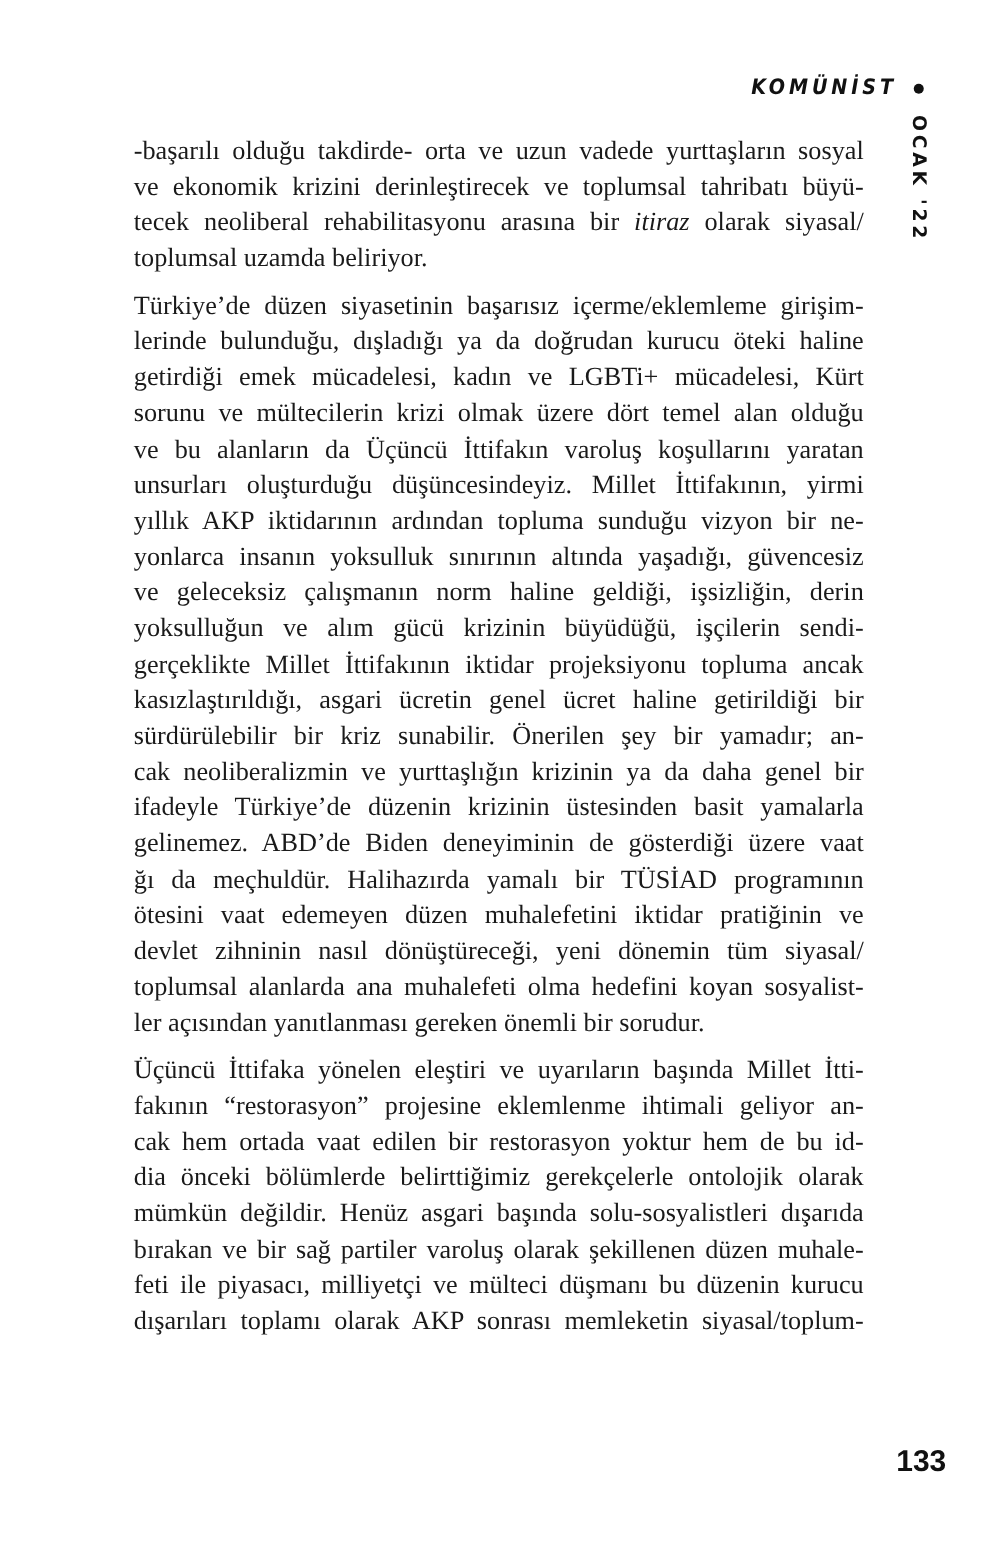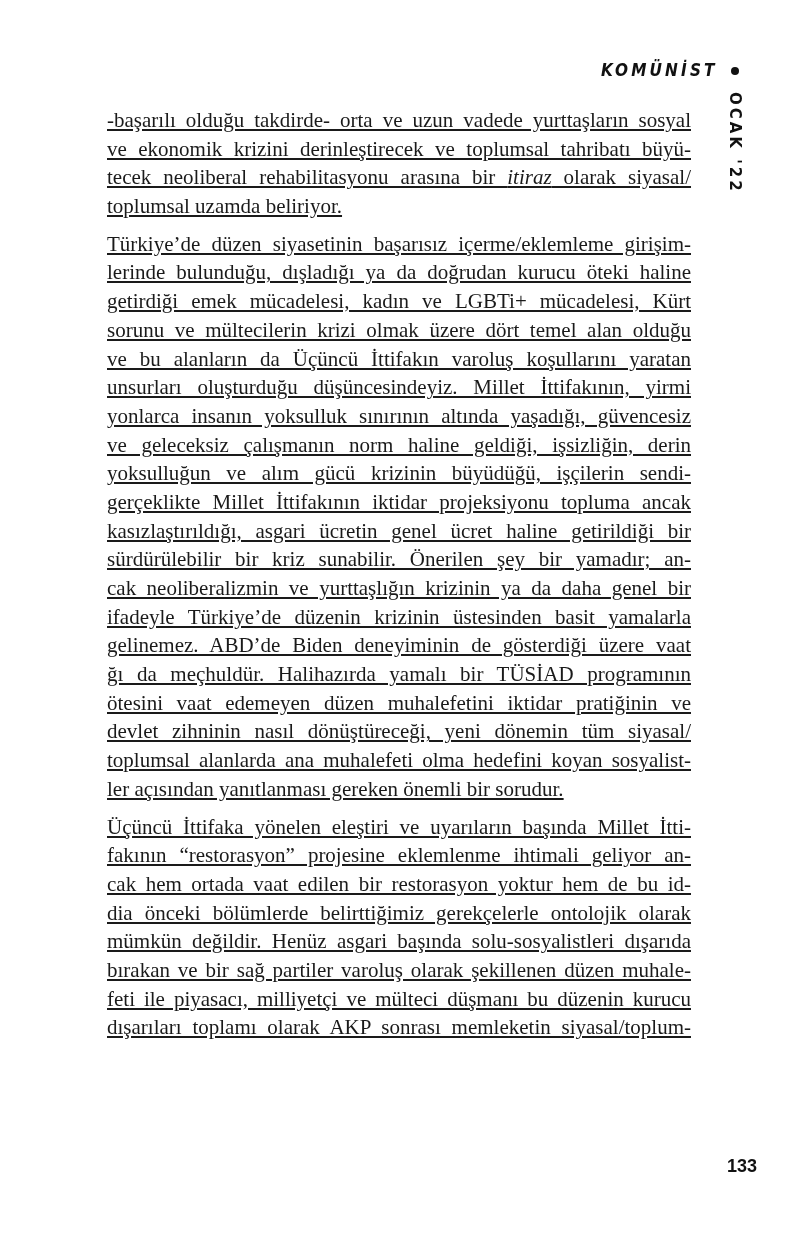--- a/index.html
+++ b/index.html
@@ -63,35 +63,34 @@
     .para {
       margin: 0 0 9px 0;
     }
     .line {
       display: block;
       text-align: justify;
       text-align-last: justify;
       white-space: nowrap;
       height: 28.7px;
       overflow: visible;
-      text-decoration: underline;
     }
     .line.last {
       text-align-last: left;
     }
     .line span.it {
       font-style: italic;
     }
     .page-number {
       position: absolute;
       top: 1156px;
       right: 41px;
       font-family: "Liberation Sans", "DejaVu Sans", sans-serif;
       font-weight: bold;
-      font-size: 18px;
+      font-size: 24px;
       color: #111;
     }
   </style>
 </head>
 <body>
 
 <div class="running-head">KOMÜNİST</div>
 <div class="head-bullet"></div>
 <div class="side-date">OCAK '22</div>
 
@@ -104,20 +103,21 @@
     <span class="line last">toplumsal uzamda beliriyor.</span>
   </div>
 
   <div class="para">
     <span class="line">Türkiye’de düzen siyasetinin başarısız içerme/eklemleme girişim-</span>
     <span class="line">lerinde bulunduğu, dışladığı ya da doğrudan kurucu öteki haline</span>
     <span class="line">getirdiği emek mücadelesi, kadın ve LGBTi+ mücadelesi, Kürt</span>
     <span class="line">sorunu ve mültecilerin krizi olmak üzere dört temel alan olduğu</span>
     <span class="line">ve bu alanların da Üçüncü İttifakın varoluş koşullarını yaratan</span>
     <span class="line">unsurları oluşturduğu düşüncesindeyiz. Millet İttifakının, yirmi</span>
+    <span class="line">yıllık AKP iktidarının ardından topluma sunduğu vizyon bir ne-</span>
     <span class="line">yonlarca insanın yoksulluk sınırının altında yaşadığı, güvencesiz</span>
     <span class="line">ve geleceksiz çalışmanın norm haline geldiği, işsizliğin, derin</span>
     <span class="line">yoksulluğun ve alım gücü krizinin büyüdüğü, işçilerin sendi-</span>
     <span class="line">gerçeklikte Millet İttifakının iktidar projeksiyonu topluma ancak</span>
     <span class="line">kasızlaştırıldığı, asgari ücretin genel ücret haline getirildiği bir</span>
     <span class="line">sürdürülebilir bir kriz sunabilir. Önerilen şey bir yamadır; an-</span>
     <span class="line">cak neoliberalizmin ve yurttaşlığın krizinin ya da daha genel bir</span>
     <span class="line">ifadeyle Türkiye’de düzenin krizinin üstesinden basit yamalarla</span>
     <span class="line">gelinemez. ABD’de Biden deneyiminin de gösterdiği üzere vaat</span>
     <span class="line">ğı da meçhuldür. Halihazırda yamalı bir TÜSİAD programının</span>

